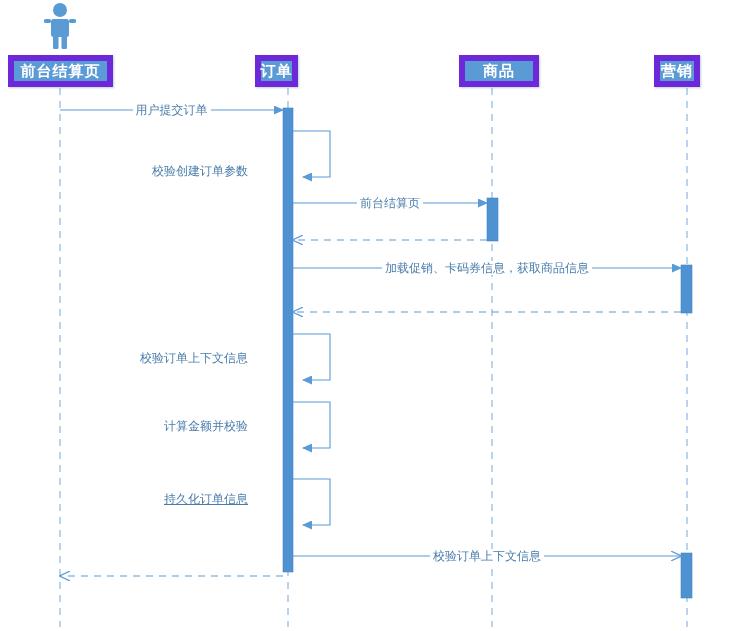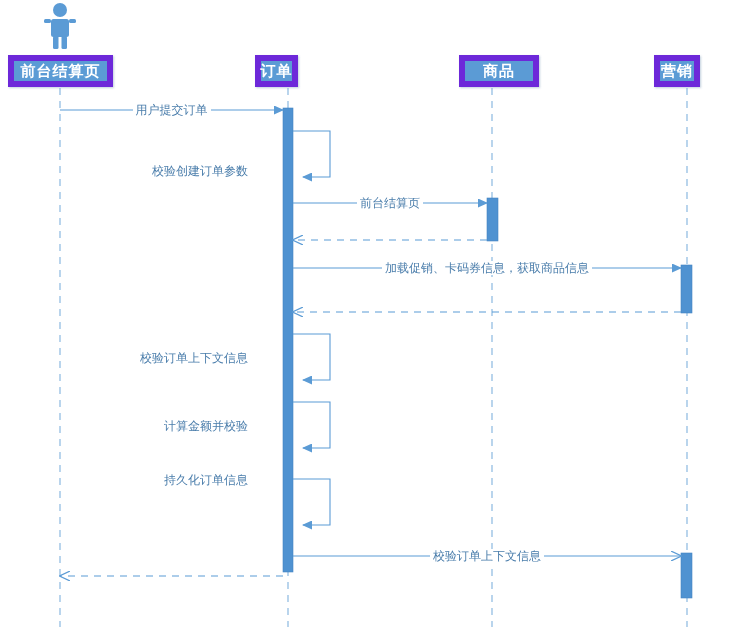--- a/index.html
+++ b/index.html
@@ -141,17 +141,17 @@
         <span>营销</span>
       </div>
     </div>
   <div id="labels-layer">
       <div class="msg-label" style="left: 171.5px; top: 110px;">用户提交订单</div>
       <div class="msg-label" style="left: 251px; top: 158px; transform: translate(-100%, -50%); margin-top: 13px;">校验创建订单参数</div>
       <div class="msg-label" style="left: 390px; top: 203px;">前台结算页</div>
       <div class="msg-label" style="left: 487px; top: 268px;">加载促销、卡码券信息，获取商品信息</div>
       <div class="msg-label" style="left: 251px; top: 358px; transform: translate(-100%, -50%);">校验订单上下文信息</div>
       <div class="msg-label" style="left: 251px; top: 426px; transform: translate(-100%, -50%);">计算金额并校验</div>
-      <div class="msg-label" style="left: 251px; top: 480px; transform: translate(-100%, -50%);">持久化订单信息</div>
+      <div class="msg-label" style="left: 251px; top: 499px; transform: translate(-100%, -50%); text-decoration: underline;">持久化订单信息</div>
       <div class="msg-label" style="left: 487px; top: 556px;">校验订单上下文信息</div>
     </div>
 
 </div>
 
 </body></html>

